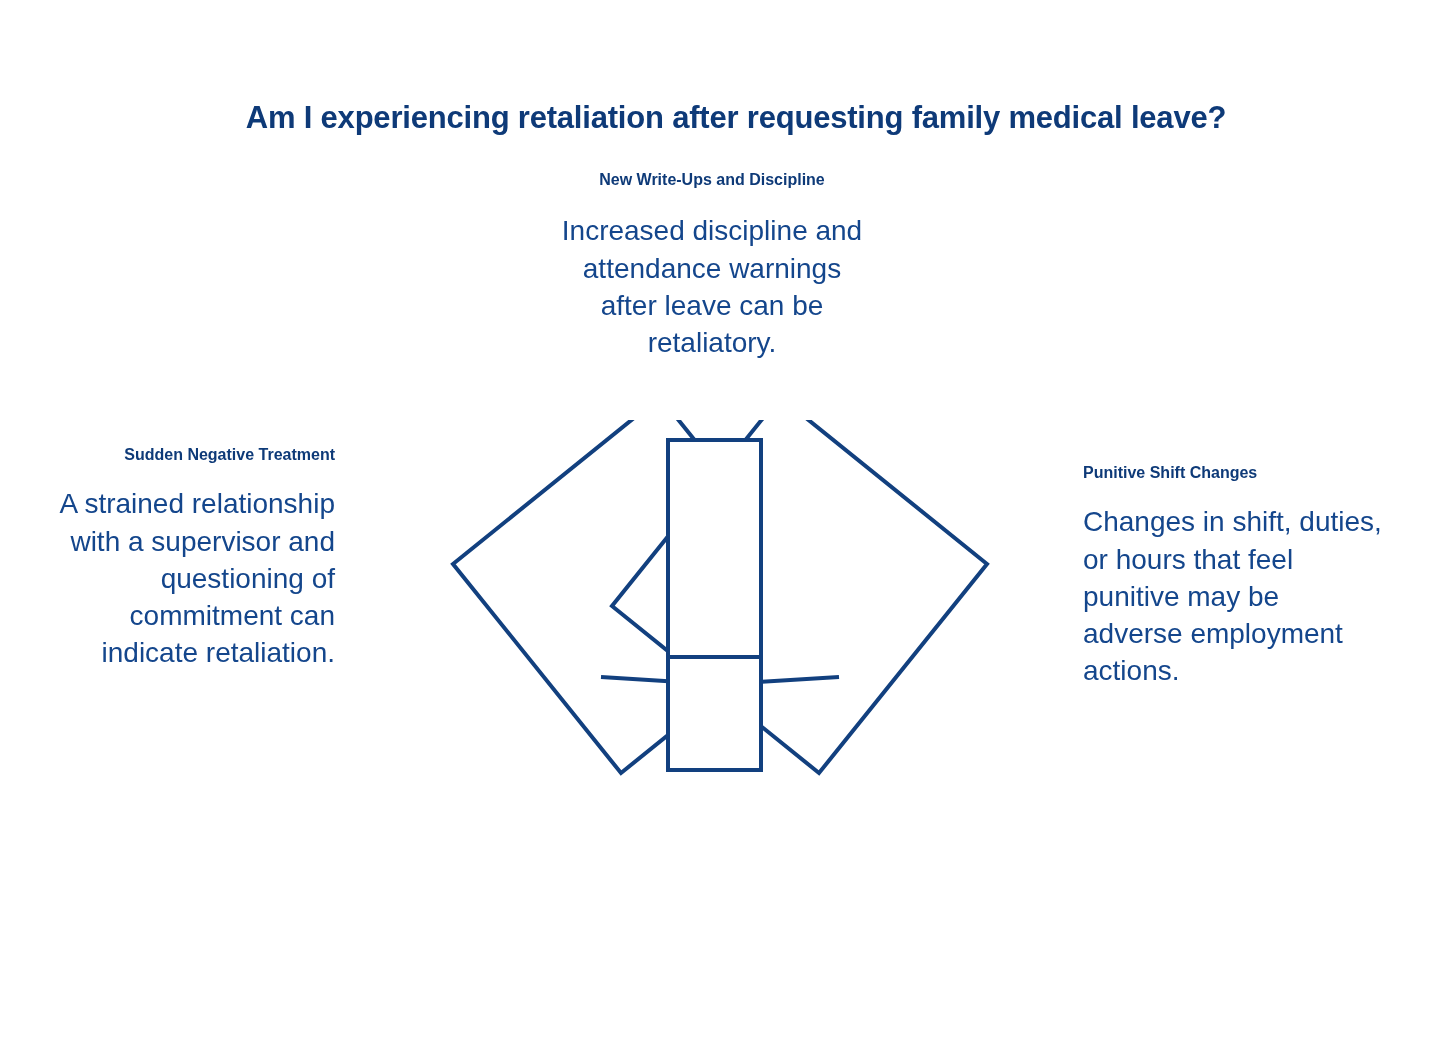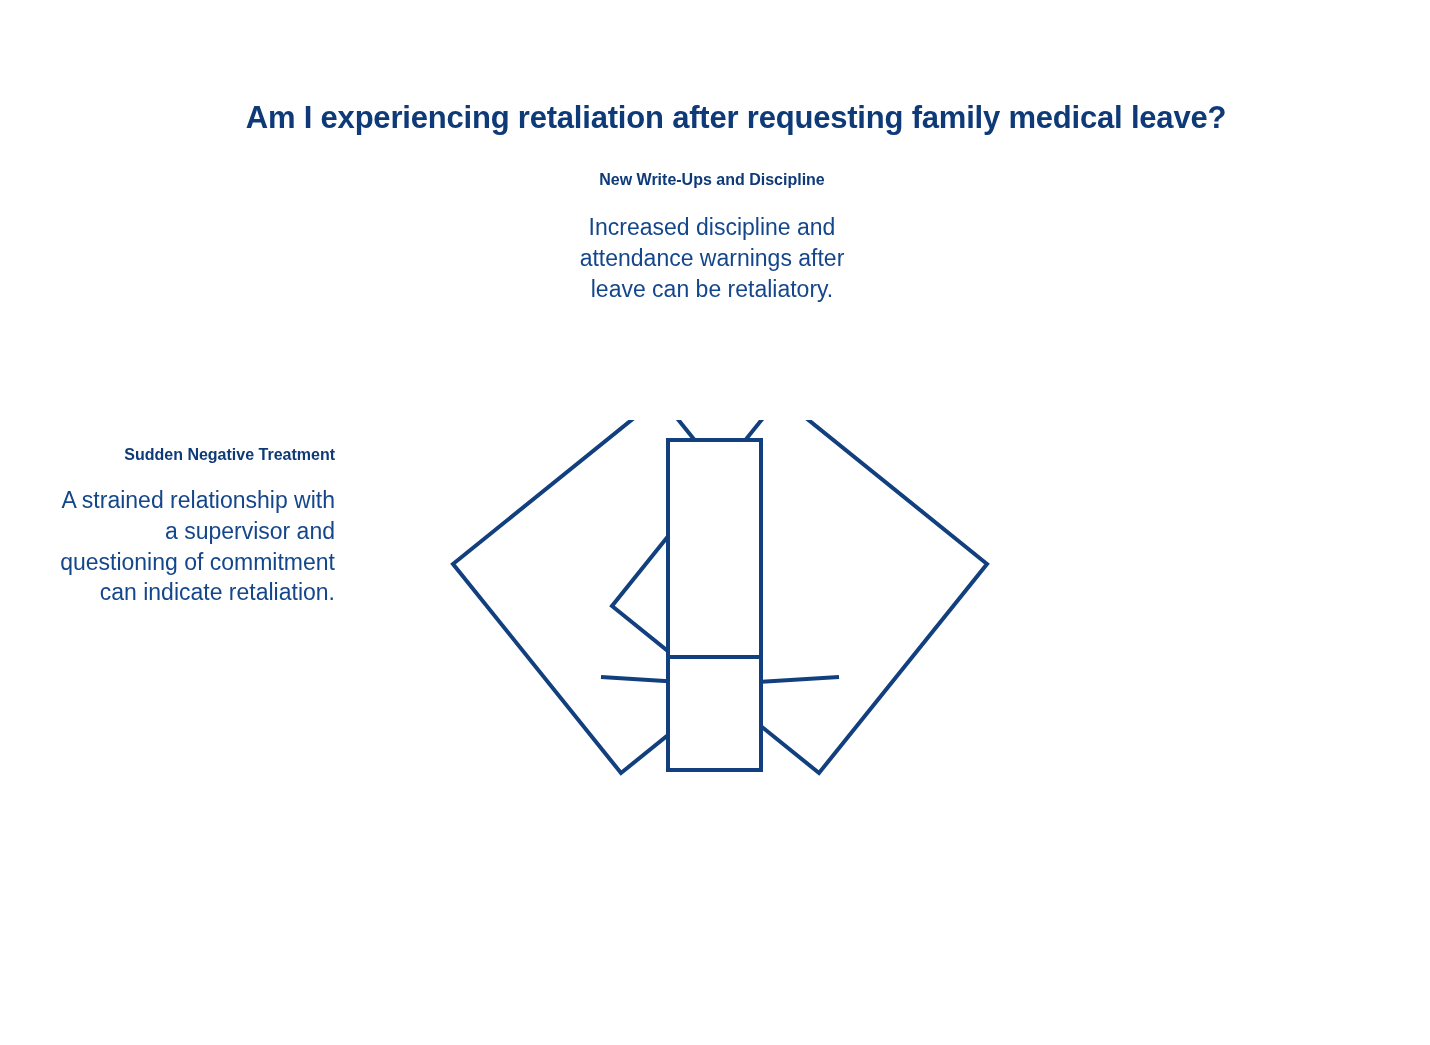--- a/index.html
+++ b/index.html
@@ -40,21 +40,21 @@
   .callout { position: absolute; }
 
   .callout-heading {
     font-size: 16px;
     font-weight: bold;
     color: #0E3A78;
     line-height: 1.28;
     margin: 0 0 14px 0;
   }
   .callout-body {
-    font-size: 23px;
+    font-size: 28px;
     font-weight: normal;
     color: #14468C;
     line-height: 1.33;
     margin: 0;
   }
 
   
   #callout-writeups {
     left: 561px;
     top: 170px;
@@ -112,20 +112,24 @@
   <div class="callout" id="callout-writeups">
     <div class="callout-heading">New Write-Ups and Discipline</div>
     <div class="callout-body">Increased discipline and attendance warnings after leave can be retaliatory.</div>
   </div>
 
   <div class="callout" id="callout-treatment">
     <div class="callout-heading">Sudden Negative Treatment</div>
     <div class="callout-body">A strained relationship with a supervisor and questioning of commitment can indicate retaliation.</div>
   </div>
 
+  <div class="callout" id="callout-shift">
+    <div class="callout-heading">Punitive Shift Changes</div>
+    <div class="callout-body">Changes in shift, duties, or hours that feel punitive may be adverse employment actions.</div>
+  </div>
 
   <div id="diagram">
     <svg viewBox="0 0 680 420" xmlns="http://www.w3.org/2000/svg">
 
       <g>
         <polygon class="blade-outline" points="73,144 280,-23 448,186 241,353"></polygon>
         <line class="blade-divider" x1="221" y1="257" x2="348" y2="265"></line>
       </g>
 
       <g>

